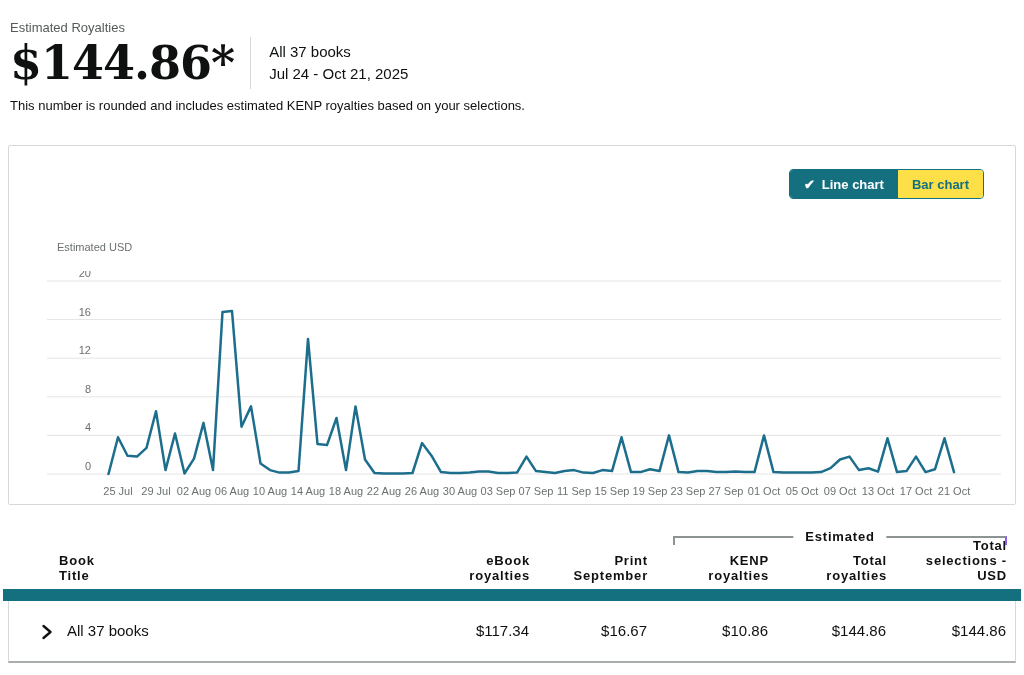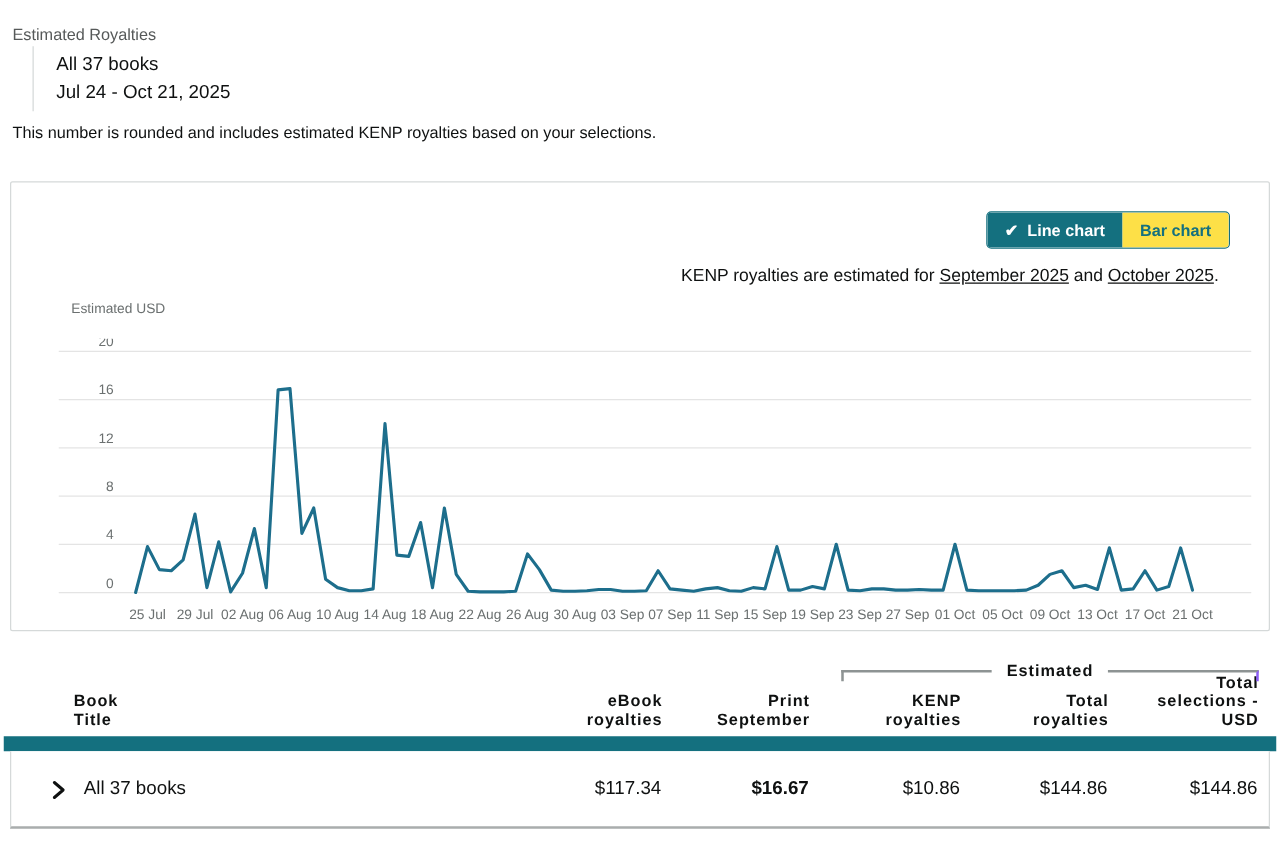--- a/index.html
+++ b/index.html
@@ -93,54 +93,54 @@
     border:1px solid #d5d9d9; border-top:none;
     border-bottom:2px solid #a9adad;
     cursor:pointer;
   }
   .row-chevron { position:absolute; left:31px; top:23px; width:14px; height:16px; }
   .row-title { position:absolute; left:58px; top:21px; font-size:15px; color:#0f1111; }
   .cell {
     position:absolute; top:21px; font-size:15px; color:#0f1111; text-align:right;
   }
   .cell-ebook { right:486px; width:100px; }
-  .cell-print { right:368px; width:100px;font-weight:bold; }
+  .cell-print { right:368px; width:100px; }
   .cell-kenp  { right:247px; width:100px; }
   .cell-total { right:129px; width:100px; }
   .cell-tusd  { right:9px;   width:100px; }
 </style>
 </head>
 <body>
 
 <div id="page">
 
   <div class="summary">
     <div class="summary-label">Estimated Royalties</div>
     <div class="summary-row">
+      <div class="summary-amount">$144.86*</div>
       <div class="summary-divider"></div>
       <div class="summary-meta">
         <div>All 37 books</div>
         <div>Jul 24 - Oct 21, 2025</div>
       </div>
     </div>
     <div class="summary-footnote">This number is rounded and includes estimated KENP royalties based on your selections.</div>
   </div>
 
   <div class="chart-card">
     <div class="toggle-group">
       <button class="toggle-btn active">
         <span class="toggle-check">✔</span>
         <span>Line chart</span>
       </button>
       <button class="toggle-btn">
         <span>Bar chart</span>
       </button>
     </div>
 
-    <div class="kenp-note"><span>KENP royalties are estimated for </span><a>September 2025</a><span> and </span><a>October 2025</a><span>.</span></div>
 
     <div class="chart-ylabel">Estimated USD</div>
 
     <svg id="chart-svg" width="1006" height="235">
         <line x1="38" y1="203" x2="992" y2="203" stroke="#e4e4e4" stroke-width="1"></line>
         <text x="82" y="199" text-anchor="end" font-size="11" fill="#6b7070" font-family="Liberation Sans, sans-serif">0</text>
         <line x1="38" y1="164.4" x2="992" y2="164.4" stroke="#e4e4e4" stroke-width="1"></line>
         <text x="82" y="160.4" text-anchor="end" font-size="11" fill="#6b7070" font-family="Liberation Sans, sans-serif">4</text>
         <line x1="38" y1="125.8" x2="992" y2="125.8" stroke="#e4e4e4" stroke-width="1"></line>
         <text x="82" y="121.8" text-anchor="end" font-size="11" fill="#6b7070" font-family="Liberation Sans, sans-serif">8</text>

